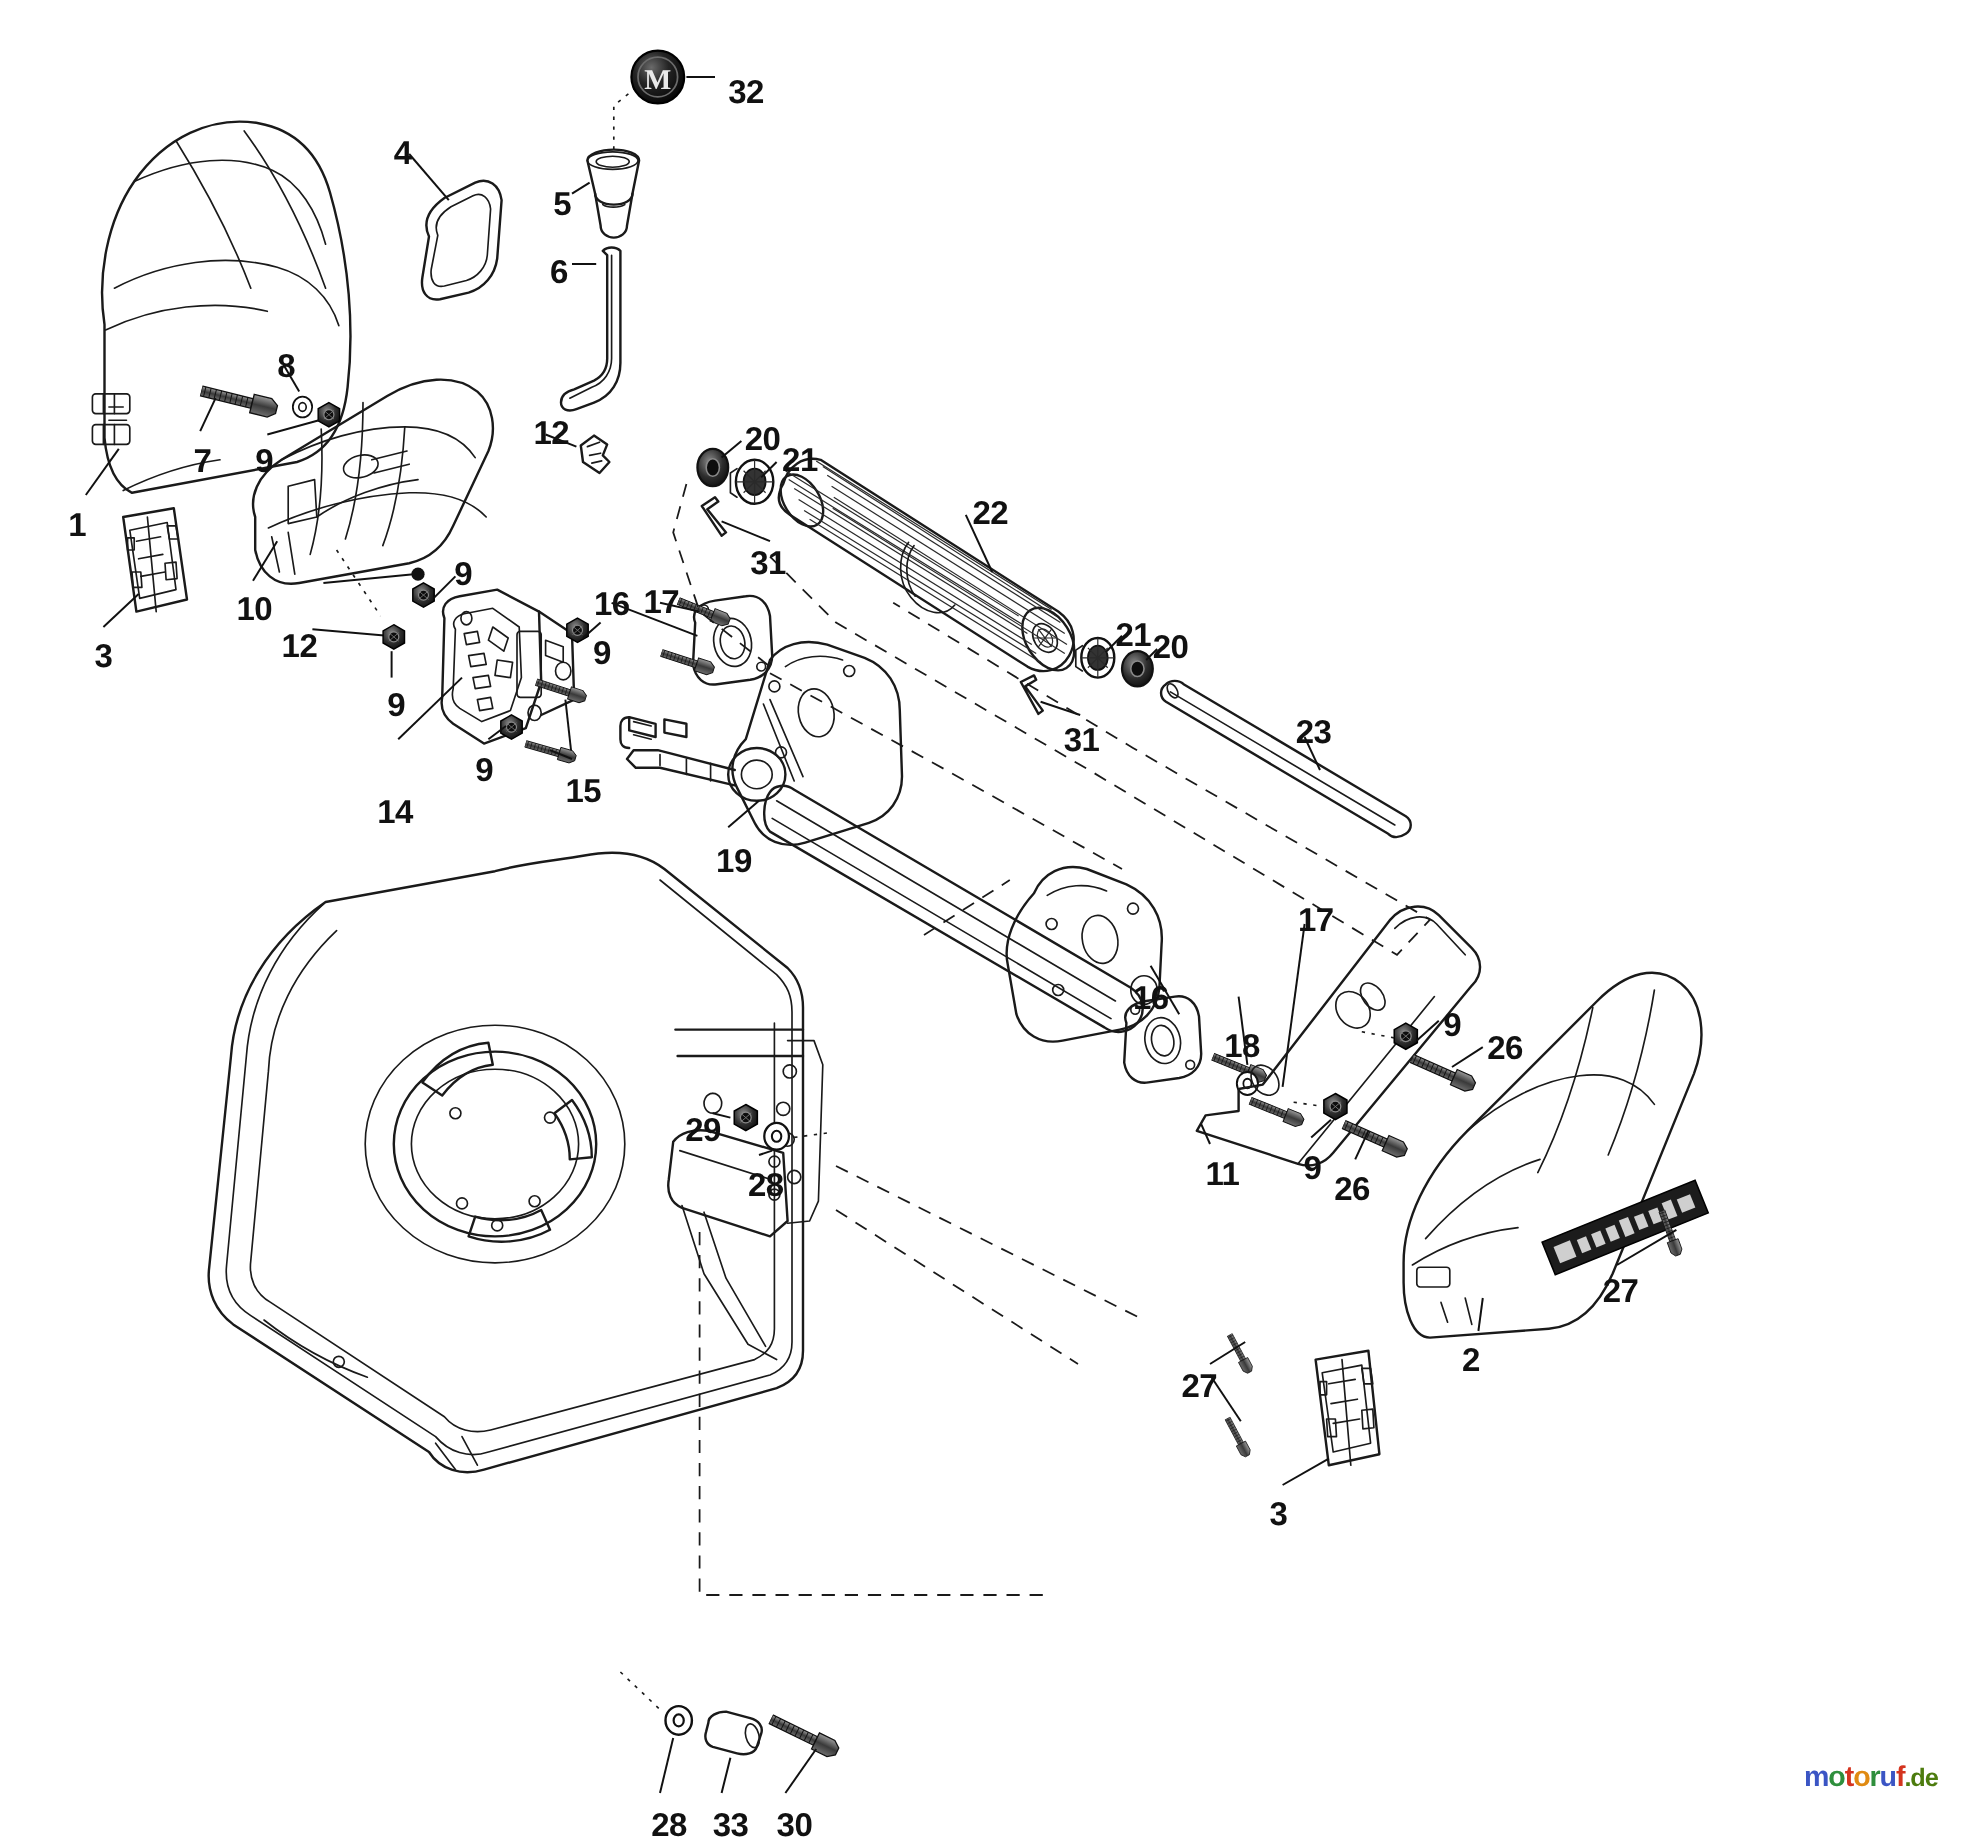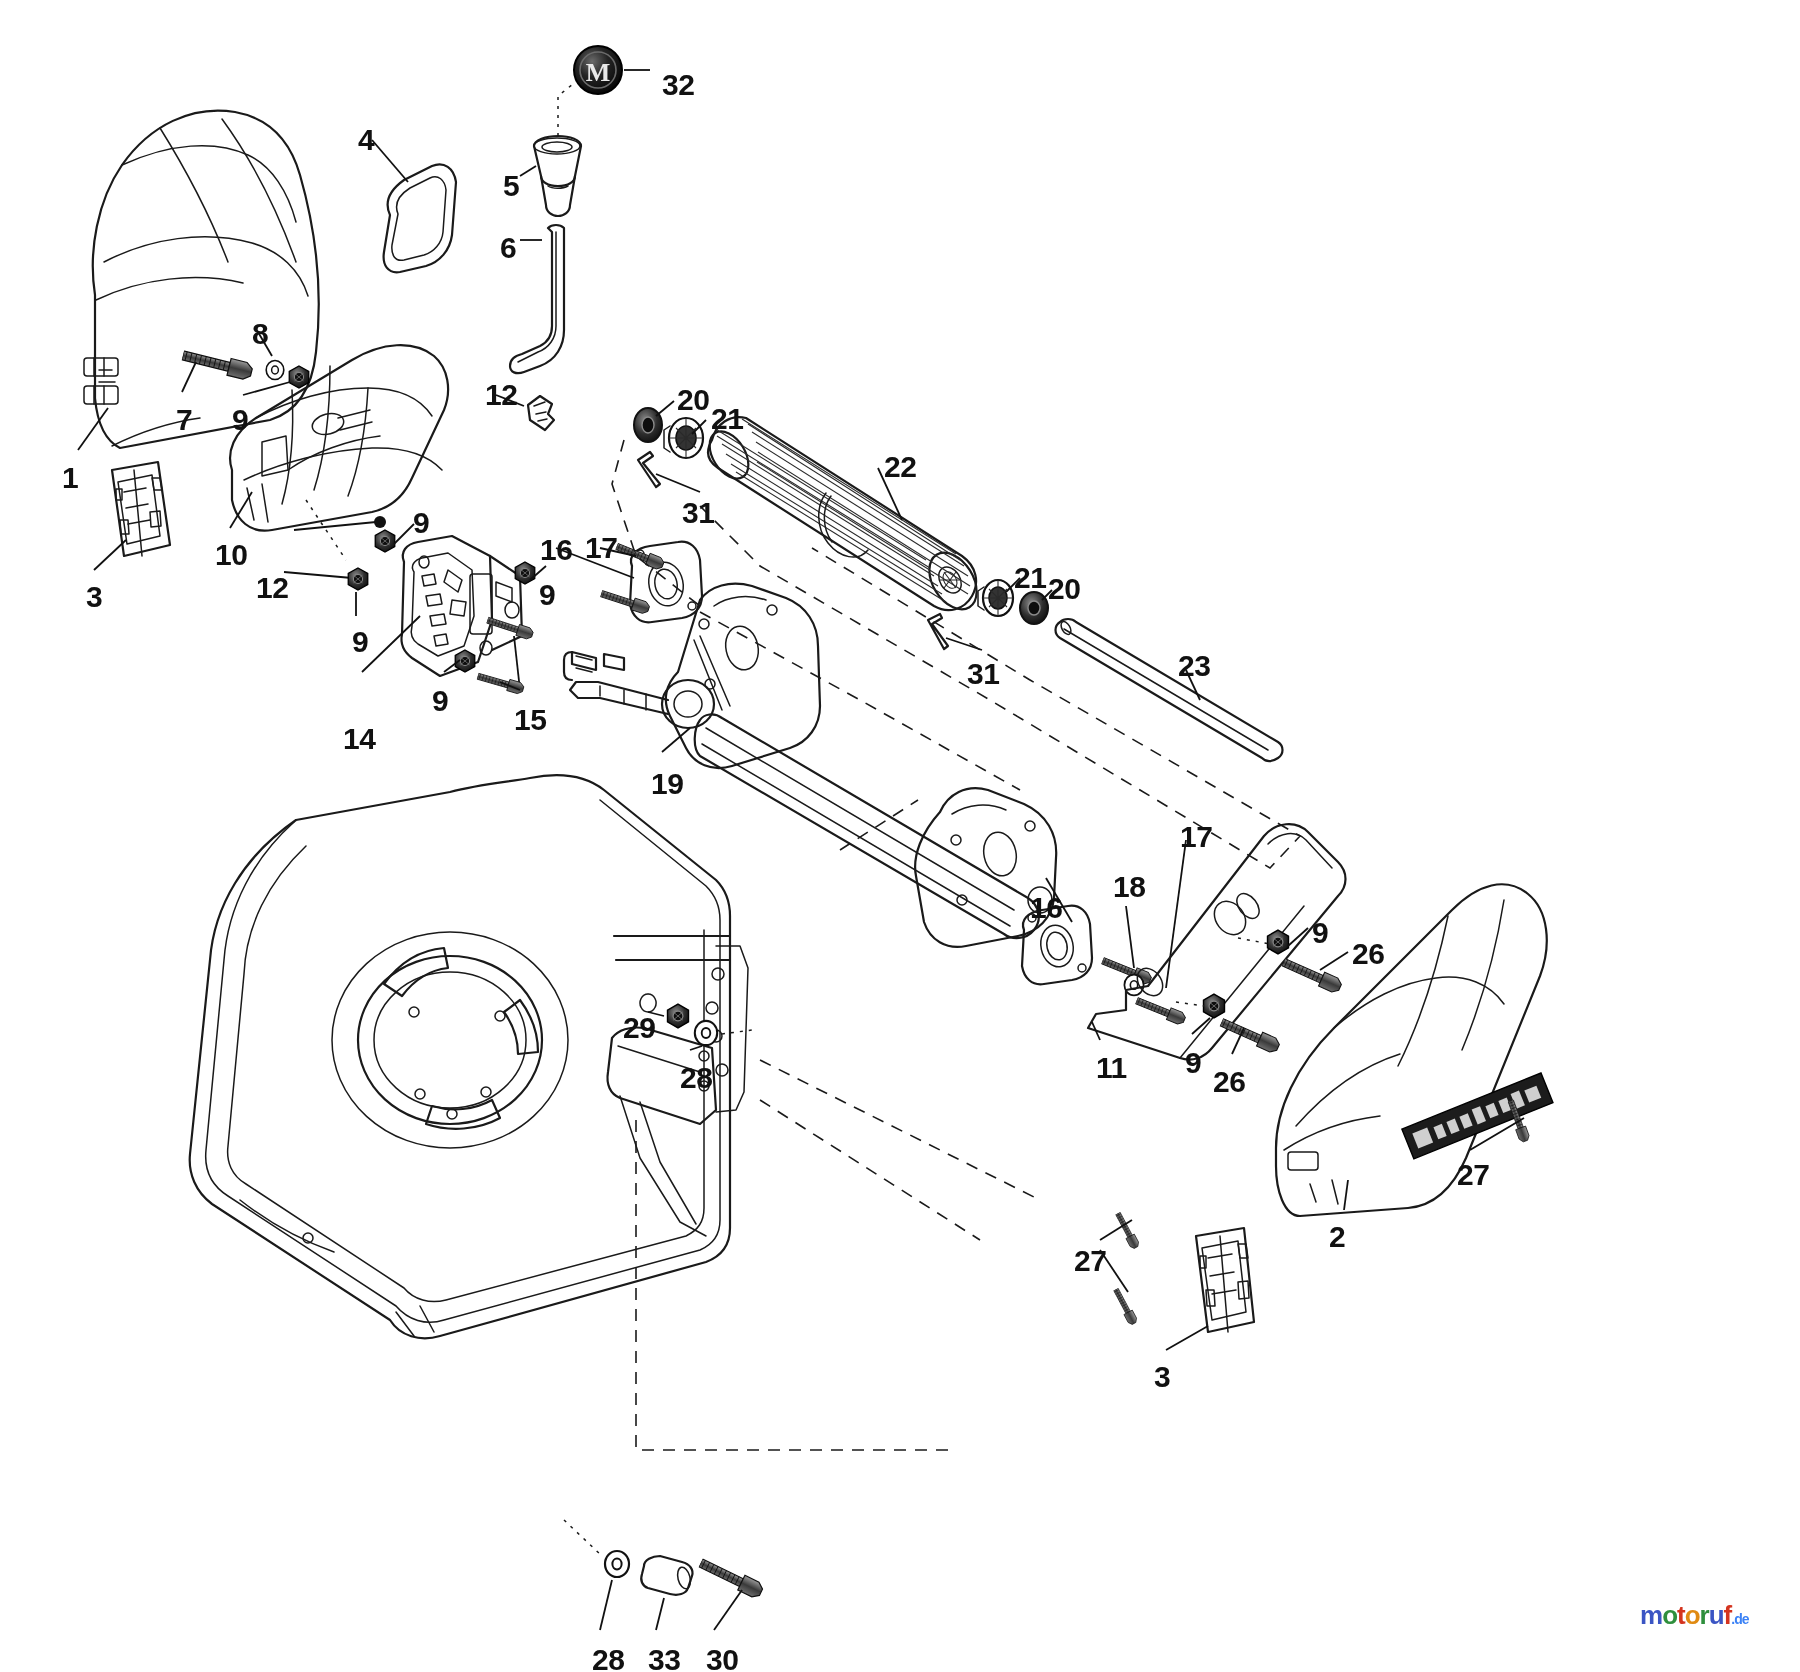--- a/index.html
+++ b/index.html
@@ -599,34 +599,34 @@
   <div class="lbl" style="left:677px; top:385px;">20</div>
   <div class="lbl" style="left:711px; top:404px;">21</div>
   <div class="lbl" style="left:884px; top:452px;">22</div>
   <div class="lbl" style="left:682px; top:498px;">31</div>
   <div class="lbl" style="left:1014px;top:563px;">21</div>
   <div class="lbl" style="left:1048px;top:574px;">20</div>
   <div class="lbl" style="left:967px; top:659px;">31</div>
   <div class="lbl" style="left:1178px;top:651px;">23</div>
   <div class="lbl" style="left:1030px;top:893px;">16</div>
   <div class="lbl" style="left:1180px;top:822px;">17</div>
-  <div class="lbl" style="left:1113px;top:872px;text-align:center;">18</div>
+  <div class="lbl" style="left:1113px;top:937px;text-align:center;">18</div>
   <div class="lbl" style="left:1096px;top:1053px;text-align:center;">11</div>
   <div class="lbl" style="left:1312px;top:918px;">9</div>
   <div class="lbl" style="left:1352px;top:939px;">26</div>
   <div class="lbl" style="left:1185px;top:1048px;">9</div>
   <div class="lbl" style="left:1213px;top:1067px;">26</div>
   <div class="lbl" style="left:1329px;top:1222px;">2</div>
   <div class="lbl" style="left:1457px;top:1160px;">27</div>
   <div class="lbl" style="left:1074px;top:1246px;">27</div>
   <div class="lbl" style="left:1154px;top:1362px;">3</div>
   <div class="lbl" style="left:623px; top:1013px;">29</div>
   <div class="lbl" style="left:680px; top:1063px;">28</div>
   <div class="lbl" style="left:592px; top:1645px;">28</div>
   <div class="lbl" style="left:648px; top:1645px;">33</div>
   <div class="lbl" style="left:706px; top:1645px;">30</div>
   <div class="lbl" style="left:662px; top:70px;">32</div>
 
   <div class="wm" style="left:1640px; top:1600px;">
-    <span style="color:#3b55c4">m</span><span style="color:#2f8f3d">o</span><span style="color:#d4341f">t</span><span style="color:#e08a12">o</span><span style="color:#2f8f3d">r</span><span style="color:#3b55c4">u</span><span style="color:#d4341f">f</span><span style="color:#3b82f6;font-size:14px">.de</span>
+    <span style="color:#3b55c4">m</span><span style="color:#2f8f3d">o</span><span style="color:#d4341f">t</span><span style="color:#e08a12">o</span><span style="color:#2f8f3d">r</span><span style="color:#3b55c4">u</span><span style="color:#d4341f">f</span><span style="color:#4d7c0f;font-size:23px">.de</span>
   </div>
 
 </div>
 
 </body></html>

